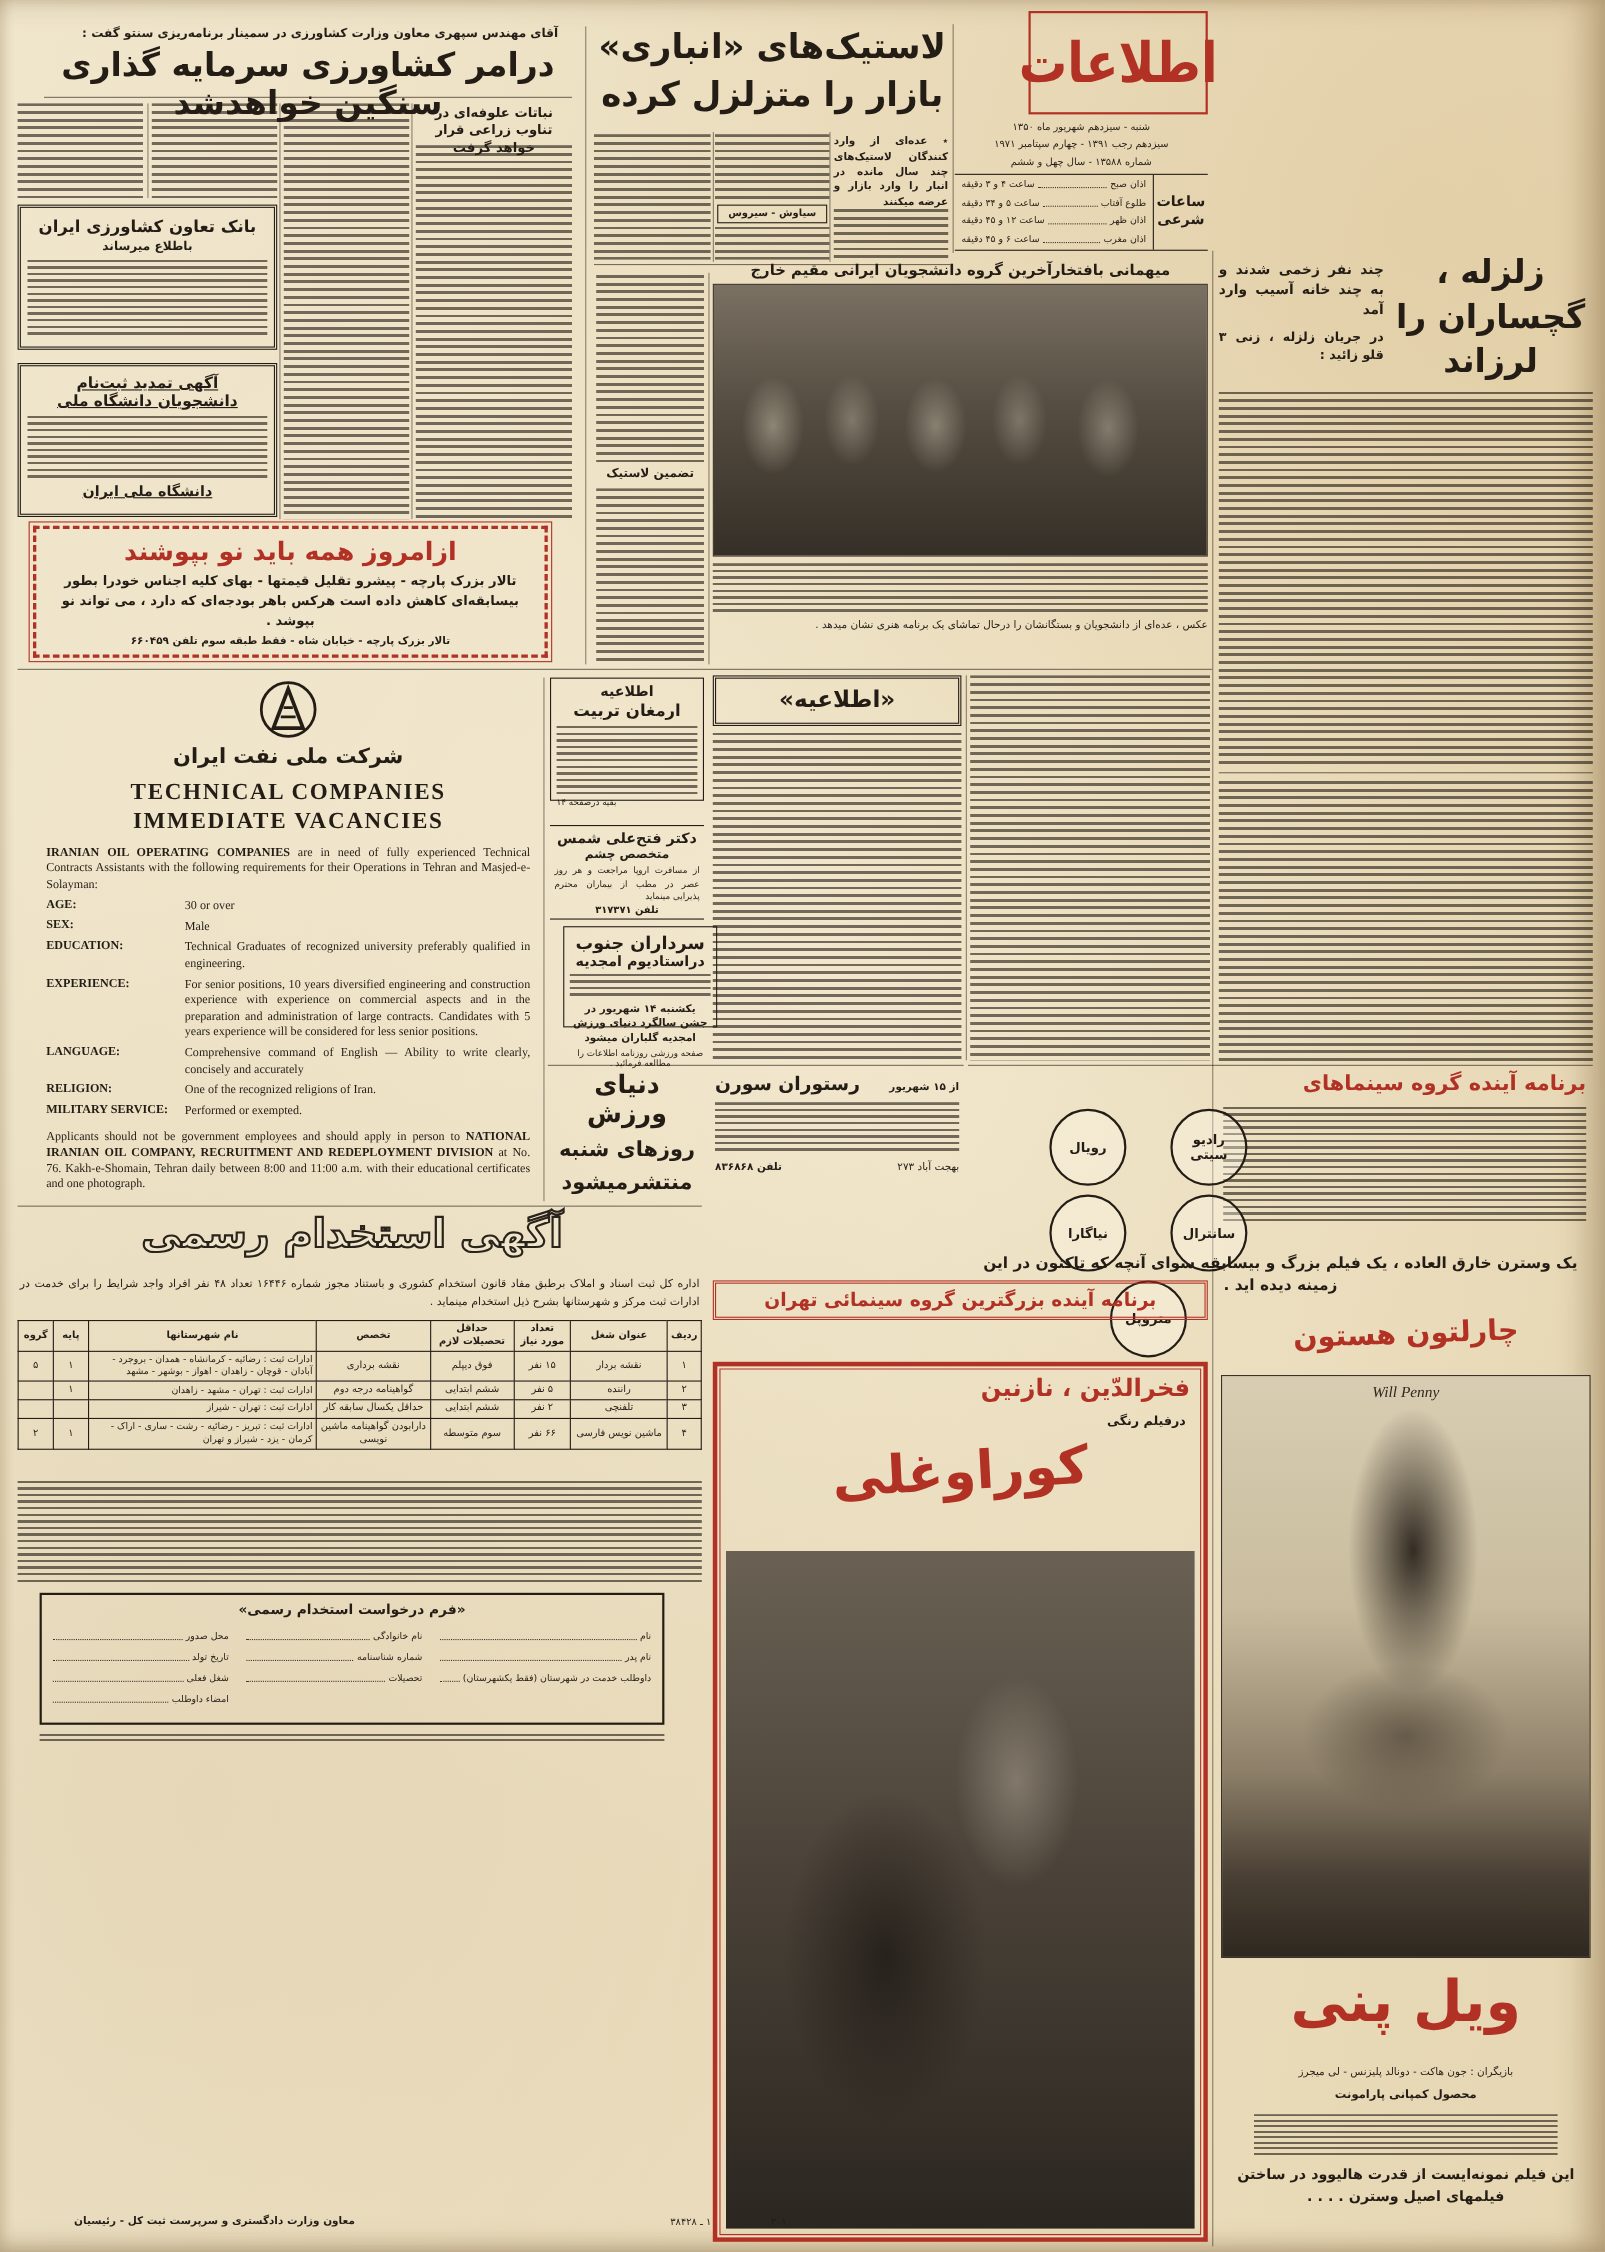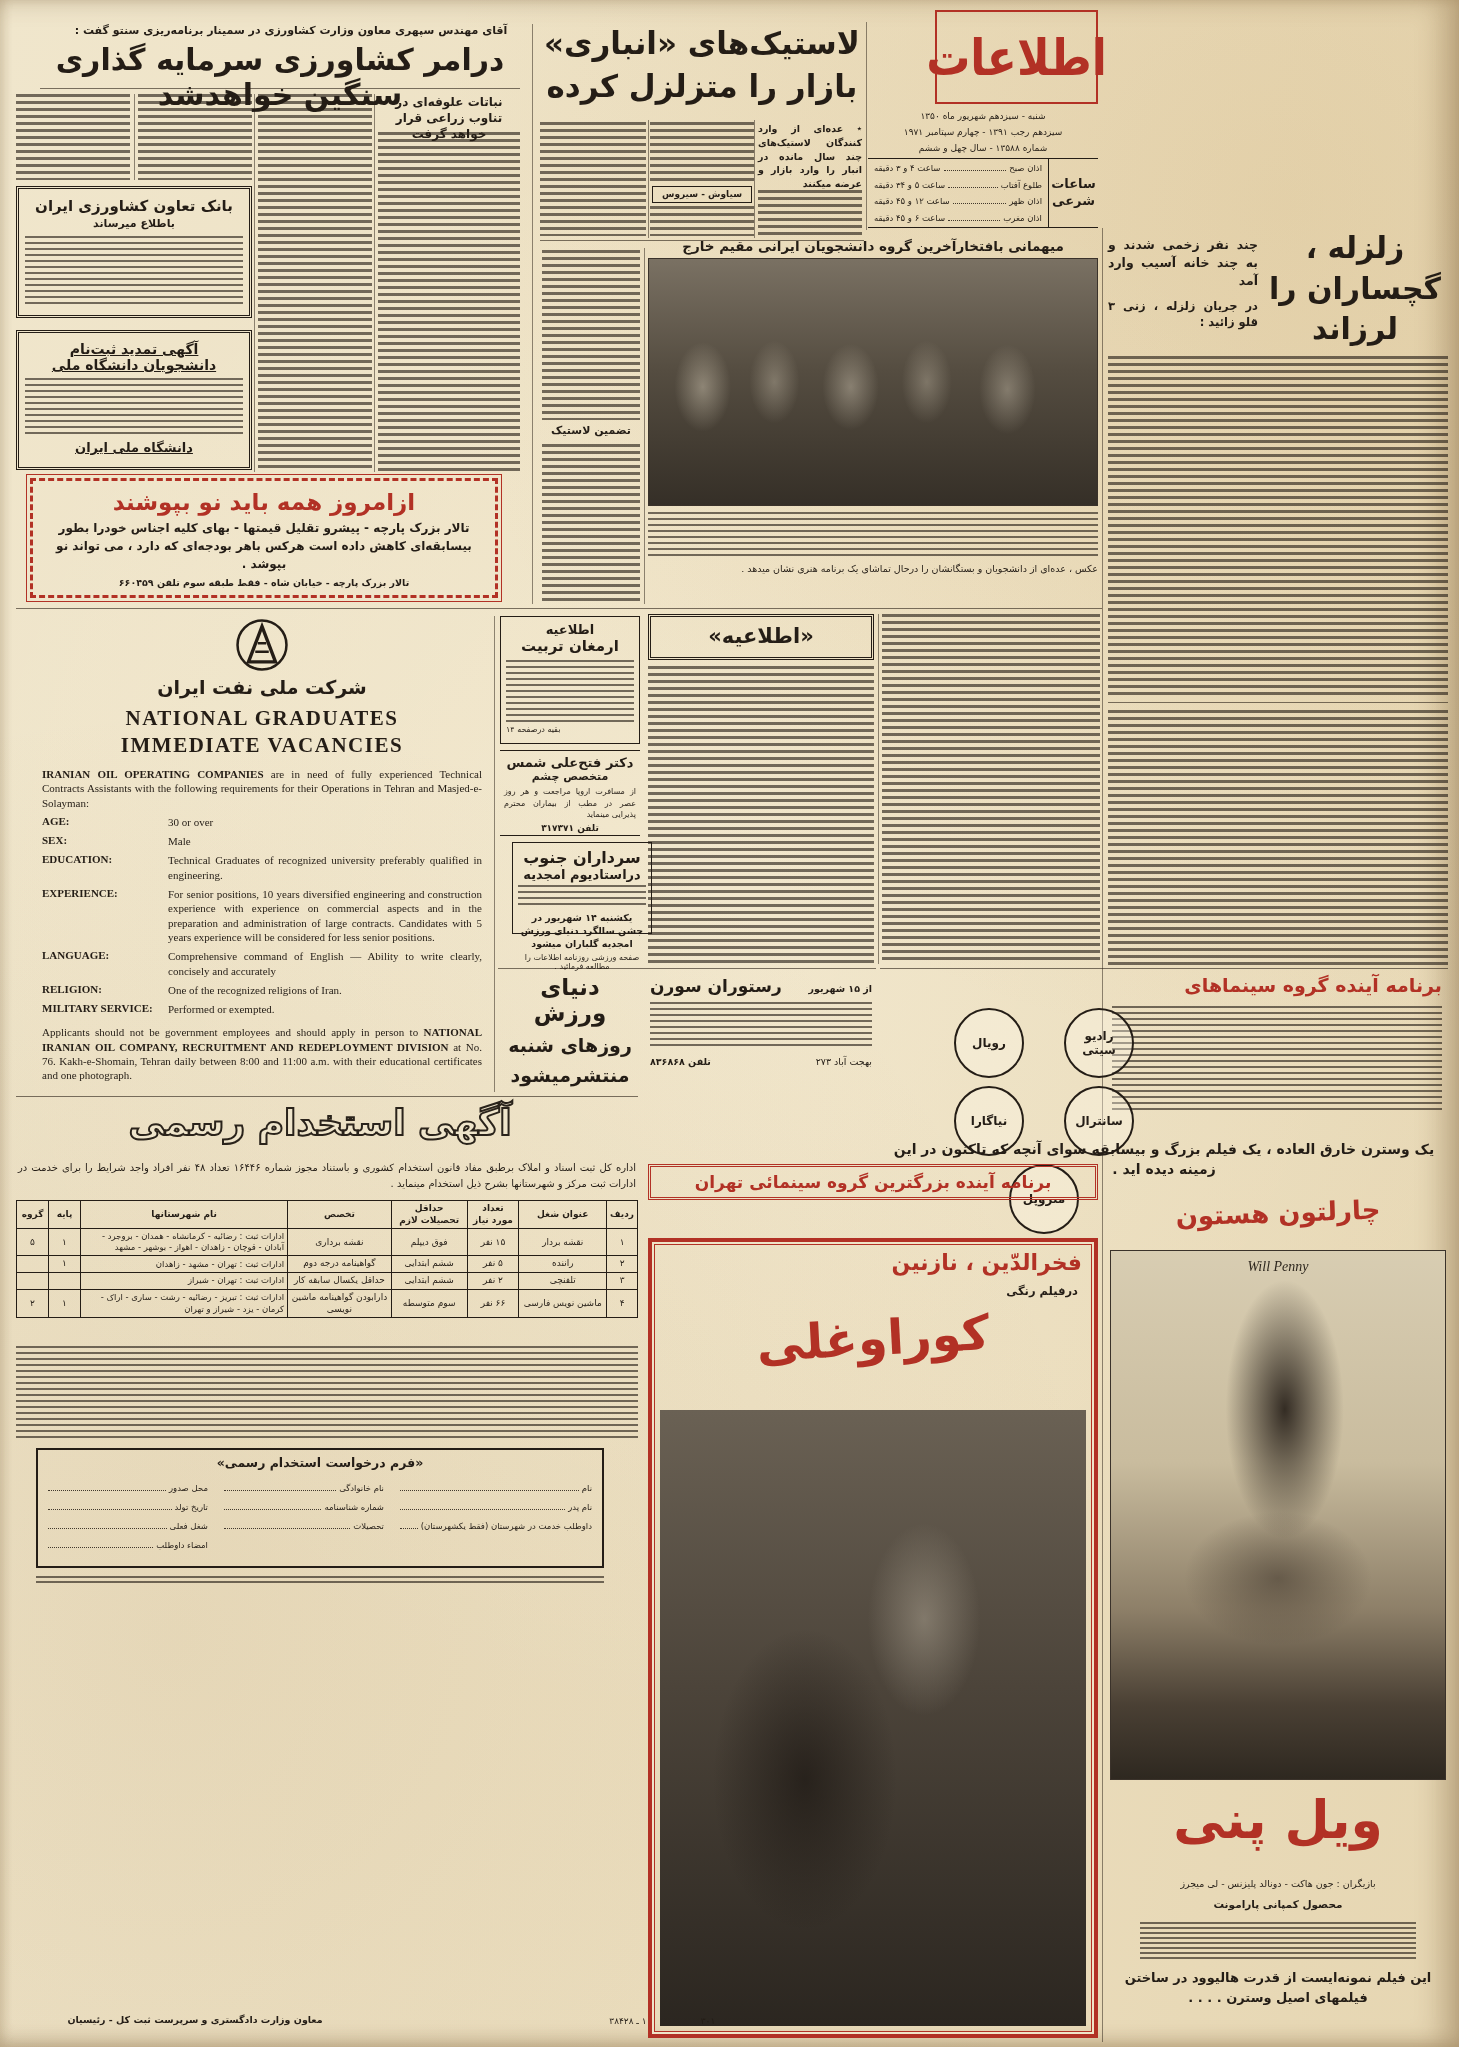--- a/index.html
+++ b/index.html
@@ -185,21 +185,21 @@
 
   <div class="abs nioc" style="left:42px;top:618px;width:440px;height:476px;">
     <div style="text-align:center;">
       <svg viewBox="0 0 64 64" width="54" height="54">
         <circle cx="32" cy="32" r="29" fill="none" stroke="#241d16" stroke-width="3"></circle>
         <path d="M32 10 L48 52 H16 Z" fill="none" stroke="#241d16" stroke-width="4"></path>
         <path d="M24 40 H40 M27 30 H37" stroke="#241d16" stroke-width="3" fill="none"></path>
       </svg>
     </div>
     <div class="rtl b ctr" style="font-size:19px;font-family:'DejaVu Sans',sans-serif;">شرکت ملی نفت ایران</div>
-    <div class="b ctr" style="font-size:21px;letter-spacing:1.5px;margin-top:8px;">NATIONAL GRADUATES</div>
+    <div class="b ctr" style="font-size:21px;letter-spacing:1.5px;margin-top:8px;">TECHNICAL COMPANIES</div>
     <div class="b ctr" style="font-size:21px;letter-spacing:1.5px;margin-top:2px;">IMMEDIATE VACANCIES</div>
     <p class="para" style="margin-top:9px;"><span class="b">IRANIAN OIL OPERATING COMPANIES</span><span> are in need of fully experienced Technical Contracts Assistants with the following requirements for their Operations in Tehran and Masjed-e-Solayman:</span></p>
     <div class="field">
         <span class="lbl">AGE:</span>
         <span class="val">30 or over</span>
       </div>
     <div class="field">
         <span class="lbl">SEX:</span>
         <span class="val">Male</span>
       </div>
@@ -220,21 +220,21 @@
         <span class="val">One of the recognized religions of Iran.</span>
       </div>
     <div class="field">
         <span class="lbl">MILITARY SERVICE:</span>
         <span class="val">Performed or exempted.</span>
       </div>
     <p class="para" style="margin-top:9px;"><span>Applicants should not be government employees and should apply in person to </span><span class="b">NATIONAL IRANIAN OIL COMPANY, RECRUITMENT AND REDEPLOYMENT DIVISION</span><span> at No. 76. Kakh-e-Shomain, Tehran daily between 8:00 and 11:00 a.m. with their educational certificates and one photograph.</span></p>
   </div>
   <div class="abs vrule" style="left:494px;top:616px;height:476px;"></div>
 
-  <div class="abs box" style="left:500px;top:616px;width:140px;height:128px;padding:5px;">
+  <div class="abs box" style="left:500px;top:616px;width:140px;height:112px;padding:5px;">
     <div class="b ctr" style="font-size:13px;">اطلاعیه</div>
     <div class="b ctr" style="font-size:15px;">ارمغان تربیت</div>
     <div class="tx-sm" style="height:62px;margin-top:5px;"></div>
     <div style="font-size:8px;text-align:left;margin-top:3px;">بقیه درصفحه ۱۴</div>
   </div>
 
   <div class="abs" style="left:500px;top:750px;width:140px;height:86px;border-top:1px solid var(--ink);border-bottom:1px solid var(--ink);padding:4px;">
     <div class="b ctr" style="font-size:13px;">دکتر فتح‌علی شمس</div>
     <div class="b ctr" style="font-size:11px;">متخصص چشم</div>
     <div class="jst" style="font-size:8px;line-height:1.45;margin-top:3px;">از مسافرت اروپا مراجعت و هر روز عصر در مطب از بیماران محترم پذیرایی مینماید</div>

